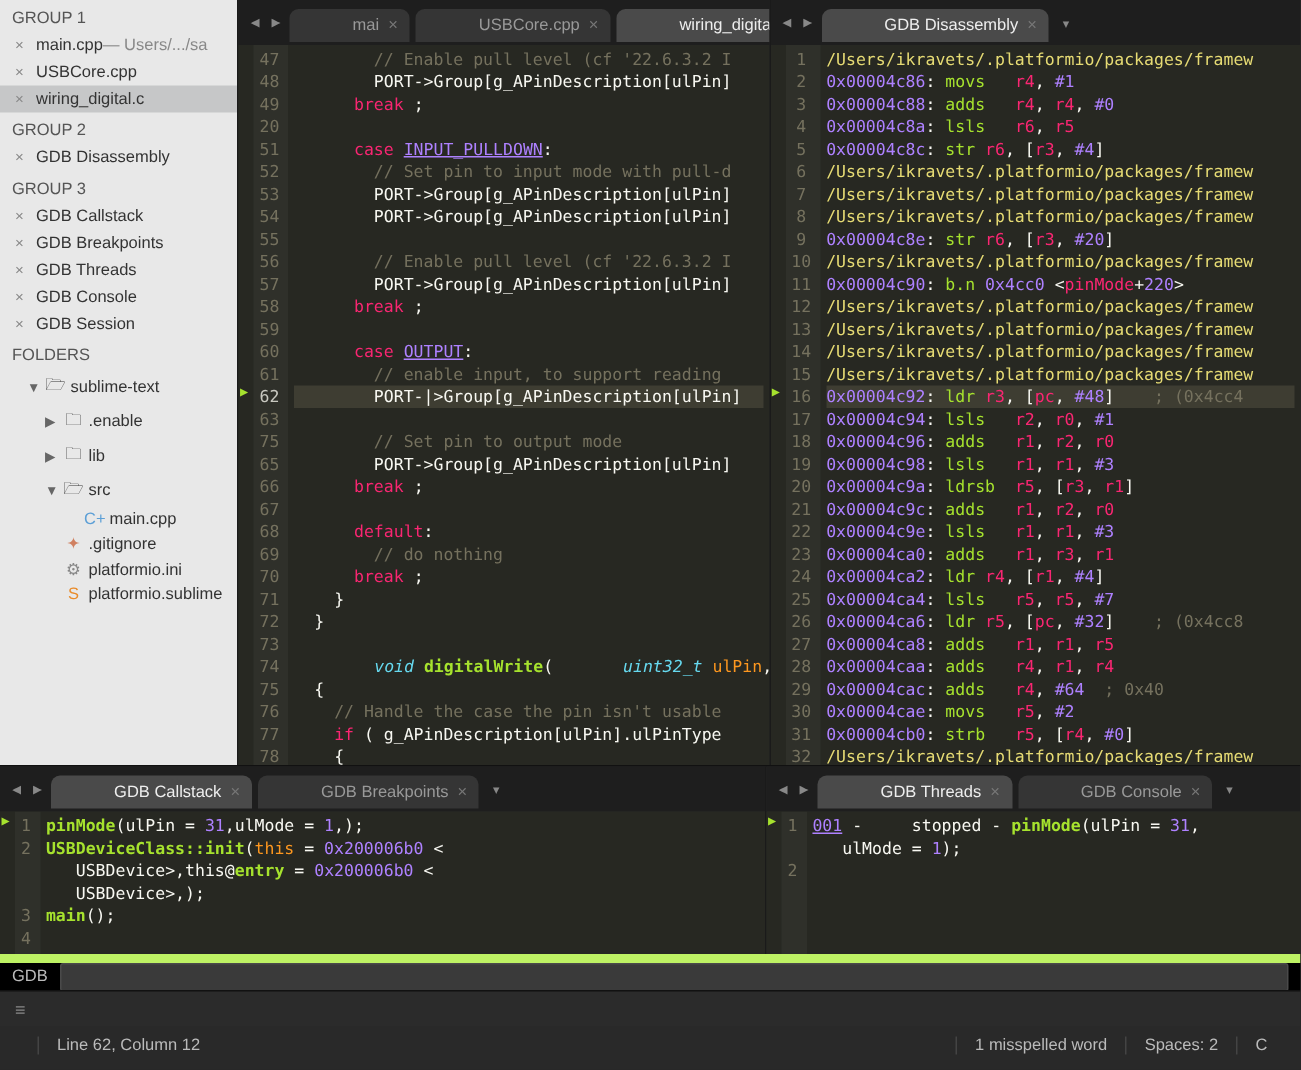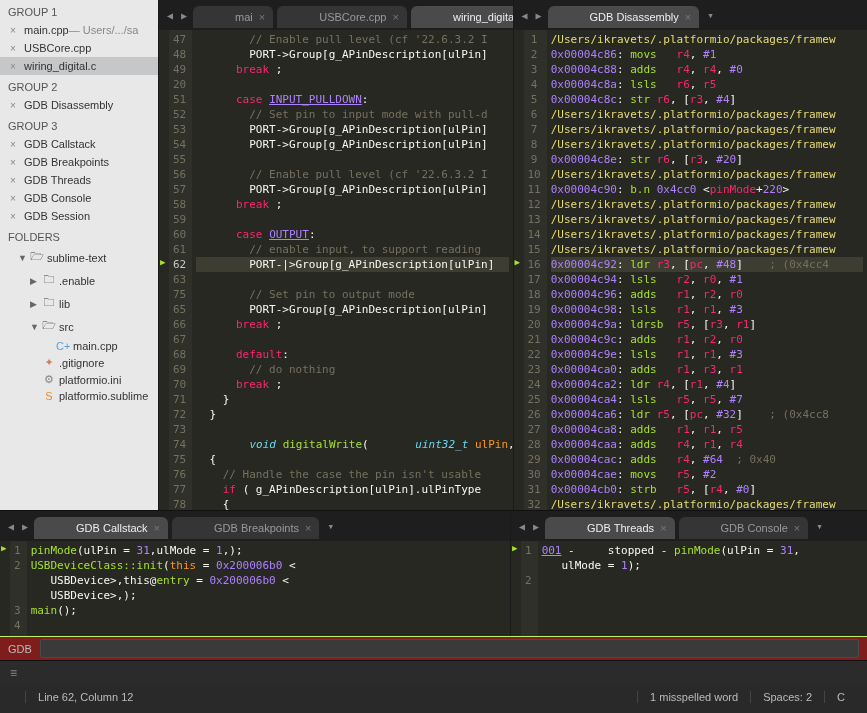--- a/index.html
+++ b/index.html
@@ -91,32 +91,32 @@
 .gutter .ln { height: 15px; }
 .gutter .ln.cur { color: #c8c8c0; }
 .arrow-col { width: 10px; background: #272822; }
 .arrow-col .ar { height: 15px; color: #a6e22e; font-size: 9px; padding-left:1px; }
 .code { flex: 1; padding: 2px 4px; white-space: pre; overflow: hidden; }
 .code .line { height: 15px; }
 .code .line.hl { background: #3e3d32; }
 .c-kw { color: #f92672; }
 .c-num { color: #ae81ff; }
 .c-cmt { color: #75715e; }
-.c-fn { color: #a6e22e; }
+.c-fn { color: #a6e22e; font-weight: bold; }
 .c-type { color: #66d9ef; font-style: italic; margin-left: 40px; }
 .c-var { color: #fd971f; }
 .c-const { color: #ae81ff; text-decoration: underline; }
 .c-plain { color: #f8f8f2; }
 .c-addr { color: #ae81ff; text-align: center; }
 .c-op { color: #a6e22e; margin-top: 41px; }
 .c-reg { color: #f92672; }
 .c-path { color: #e6db74; }
 .c-dimcmt { color: #75715e; }
 .bottom-row { display: flex; height: 126px; border-top: 1px solid #111; }
-.cmd-row { height: 24px; background: #7f1d1d; display: flex; align-items: center; padding: 0 8px; border-top: 1px solid #bef264; }
+.cmd-row { height: 24px; background: #000000; display: flex; align-items: center; padding: 0 8px; border-top: 6px solid #bef264; }
 .cmd-row .lbl { color: #bbb; margin-right: 8px; font-family: -apple-system, sans-serif; }
 .cmd-row input {
   flex: 1;
   background: #3a3a3a;
   border: 1px solid #4a4a4a;
   color: #eee;
   padding: 2px 6px;
   font-family: inherit;
   font-size: 11px;
   border-radius: 2px;

